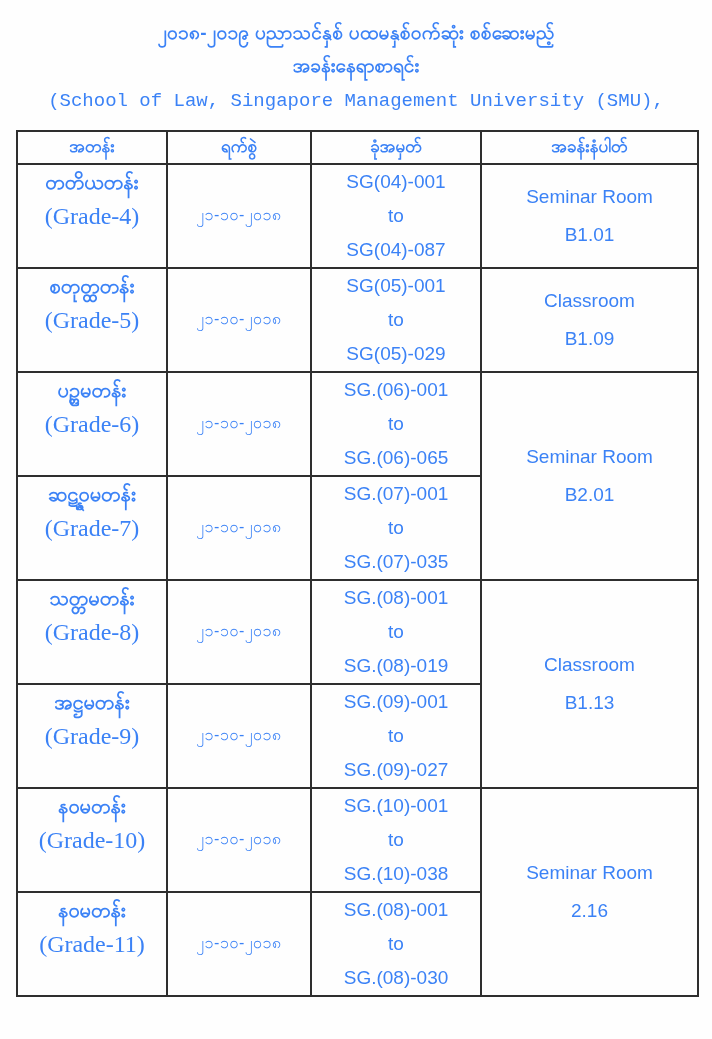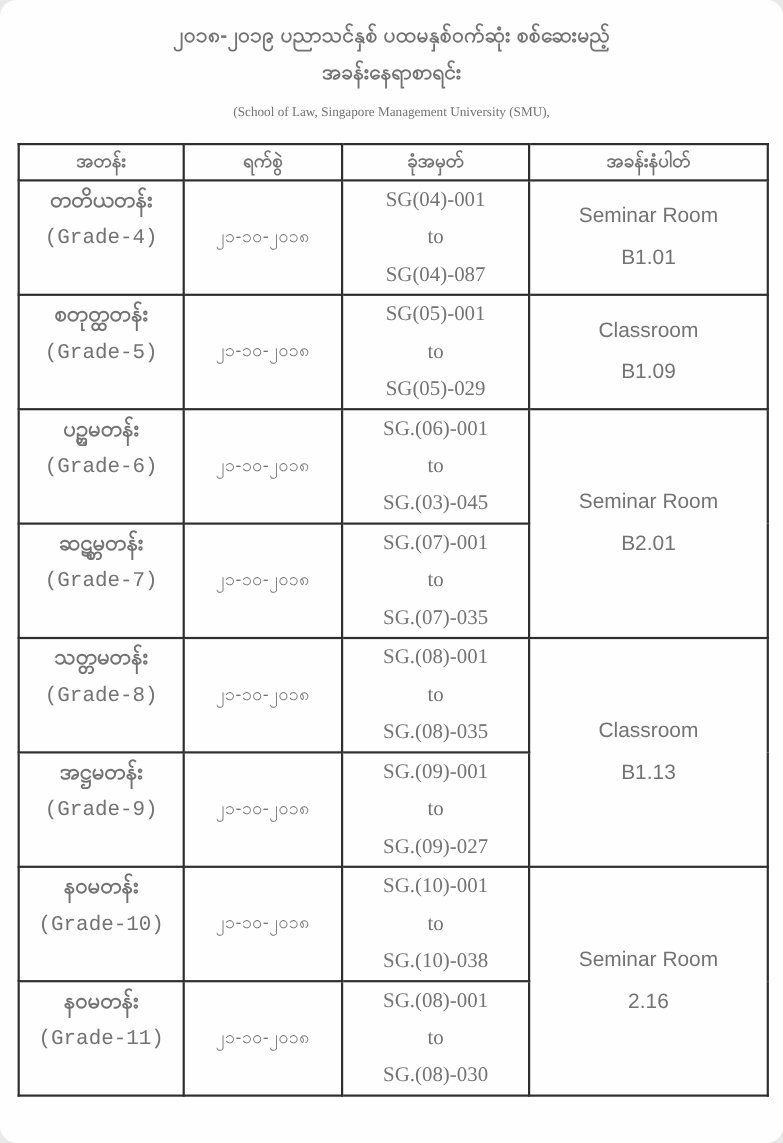--- a/index.html
+++ b/index.html
@@ -6,47 +6,46 @@
     margin: 0;
     padding: 0;
     background: #e9e9e9;
   }
   .page {
     position: relative;
     width: 712px;
     height: 1039px;
     margin: 0 auto;
     background: #fefefe;
-    color: #737373;
+    color: #3b82f6;
     font-family: "Liberation Serif", serif;
     box-sizing: border-box;
     overflow: hidden;
-    border-radius: 15px;
   }
   .titles {
     text-align: center;
     padding-top: 20px;
   }
   .title-mm {
     font-family: "Liberation Sans", sans-serif;
     font-weight: bold;
     font-size: 19px;
     line-height: 26px;
     letter-spacing: 0.3px;
   }
   .subtitle-mm {
     font-family: Liberation Mono, monospace;
     font-weight: bold;
     font-size: 19px;
     line-height: 26px;
     margin-top: 8px;
   }
   .venue {
-    font-family: Liberation Serif, serif;
-    font-size: 12px;
+    font-family: Liberation Mono, monospace;
+    font-size: 19px;
     line-height: 25px;
     margin-top: 9px;
   }
   .venue + .venue {
     margin-top: 7px;
   }
 
   table.seating {
     border-collapse: collapse;
     table-layout: fixed;
@@ -80,35 +79,35 @@
     vertical-align: top;
     padding-top: 6px;
   }
   .grade-mm {
     font-family: "Liberation Sans", sans-serif;
     font-weight: bold;
     font-size: 20px;
     line-height: 34px;
   }
   .grade-en {
-    font-family: Liberation Mono, monospace;
-    font-size: 19px;
+    font-family: Liberation Serif, serif;
+    font-size: 24px;
     line-height: 34px;
   }
 
   td.date-cell {
     vertical-align: middle;
     font-family: "Liberation Sans", sans-serif;
     font-size: 16px;
     letter-spacing: 0.5px;
   }
 
   td.seat-cell { vertical-align: middle; }
   .seat-line {
-    font-family: Liberation Serif, serif;
+    font-family: Liberation Sans, sans-serif;
     font-size: 19px;
     line-height: 34px;
   }
 
   td.room-cell { vertical-align: middle; }
   .room-name, .room-number {
     font-family: Liberation Sans, sans-serif;
     font-size: 19px;
     line-height: 38px;
   }
@@ -177,51 +176,51 @@
 
       <tr>
         <td class="grade-cell">
           <div class="grade-mm">ပဉ္တမတန်း</div>
           <div class="grade-en">(Grade-6)</div>
         </td>
         <td class="date-cell">၂၁-၁၀-၂၀၁၈</td>
         <td class="seat-cell">
           <div class="seat-line">SG.(06)-001</div>
           <div class="seat-line">to</div>
-          <div class="seat-line">SG.(03)-045</div>
+          <div class="seat-line">SG.(06)-065</div>
         </td>
         <td class="room-cell" rowspan="2">
           <div class="room-name">Seminar Room</div>
           <div class="room-number">B2.01</div>
         </td>
       </tr>
 
       <tr>
         <td class="grade-cell">
-          <div class="grade-mm">ဆဋ္တမတန်း</div>
+          <div class="grade-mm">ဆဋ္နဝမတန်း</div>
           <div class="grade-en">(Grade-7)</div>
         </td>
         <td class="date-cell">၂၁-၁၀-၂၀၁၈</td>
         <td class="seat-cell">
           <div class="seat-line">SG.(07)-001</div>
           <div class="seat-line">to</div>
           <div class="seat-line">SG.(07)-035</div>
         </td>
       </tr>
 
       <tr>
         <td class="grade-cell">
           <div class="grade-mm">သတ္တမတန်း</div>
           <div class="grade-en">(Grade-8)</div>
         </td>
         <td class="date-cell">၂၁-၁၀-၂၀၁၈</td>
         <td class="seat-cell">
           <div class="seat-line">SG.(08)-001</div>
           <div class="seat-line">to</div>
-          <div class="seat-line">SG.(08)-035</div>
+          <div class="seat-line">SG.(08)-019</div>
         </td>
         <td class="room-cell" rowspan="2">
           <div class="room-name">Classroom</div>
           <div class="room-number">B1.13</div>
         </td>
       </tr>
 
       <tr>
         <td class="grade-cell">
           <div class="grade-mm">အဋ္ဌမတန်း</div>

